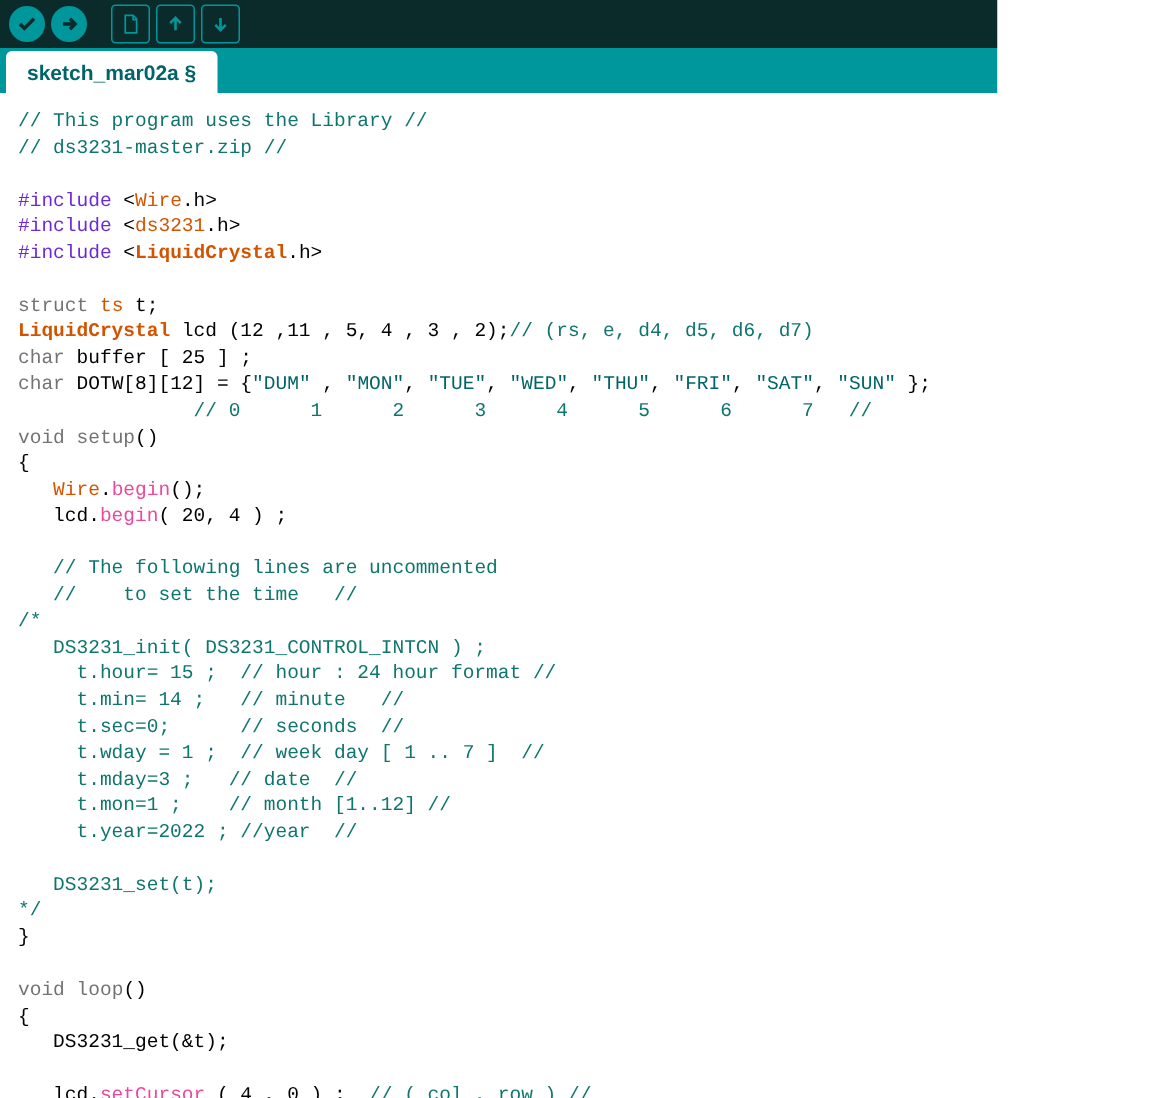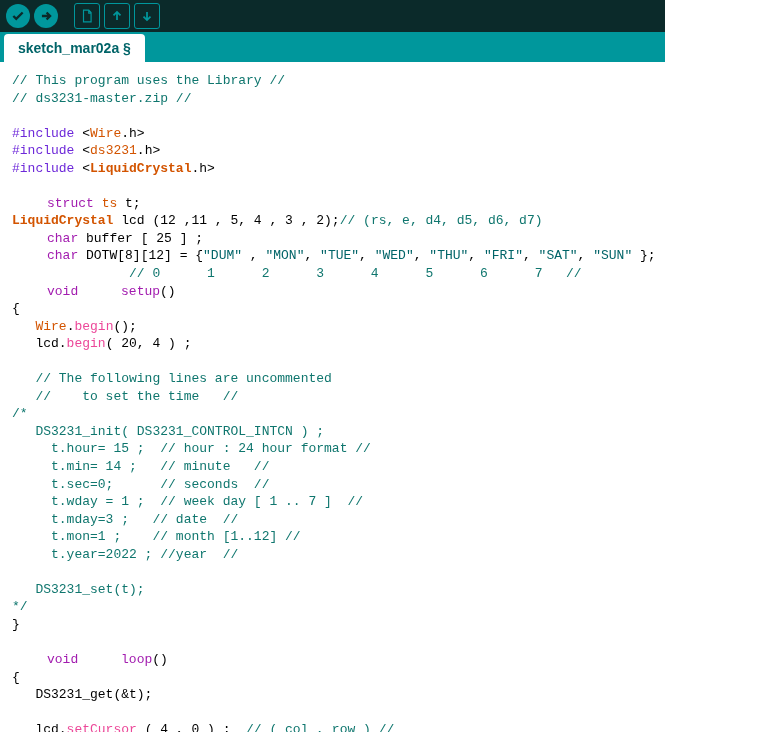--- a/index.html
+++ b/index.html
@@ -7,21 +7,21 @@
   .toolbar{background:#0b2a2a;height:32px;display:flex;align-items:center;padding:0 6px;gap:4px;}
   .tool-btn{width:24px;height:24px;border-radius:50%;background:#00979c;display:flex;align-items:center;justify-content:center;cursor:pointer;}
   .tool-btn svg{display:block;}
   .tool-sq{width:24px;height:24px;background:#0b2a2a;display:flex;align-items:center;justify-content:center;cursor:pointer;border:1px solid #00979c;border-radius:3px;}
   .tabbar{background:#00979c;height:30px;display:flex;align-items:flex-end;padding-left:4px;}
   .tab{background:#fff;color:#006468;font-family:Arial,Helvetica,sans-serif;font-size:14px;font-weight:bold;padding:6px 14px 6px 14px;border-top-left-radius:4px;border-top-right-radius:4px;display:flex;align-items:center;cursor:pointer;}
   .editor{padding:10px 12px;line-height:1.35;white-space:pre;overflow:auto;height:calc(732px - 62px);}
   .ln{min-height:1em;}
   .tk-comment{color:#0f766e;}
   .tk-pre{color:#6d28d9;}
-  .tk-kw{color:#a21caf;margin-left:35px;}
+  .tk-kw{color:#737373;}
   .tk-type{color:#d35400;font-weight:bold;margin-top:32px;}
   .tk-id2{color:#d35400;}
   .tk-str{color:#006468;}
   .tk-fn{color:#ec4899;}
   .tk-op{color:#000;}
 </style>
 </head>
 <body>
 
 <div class="window">

